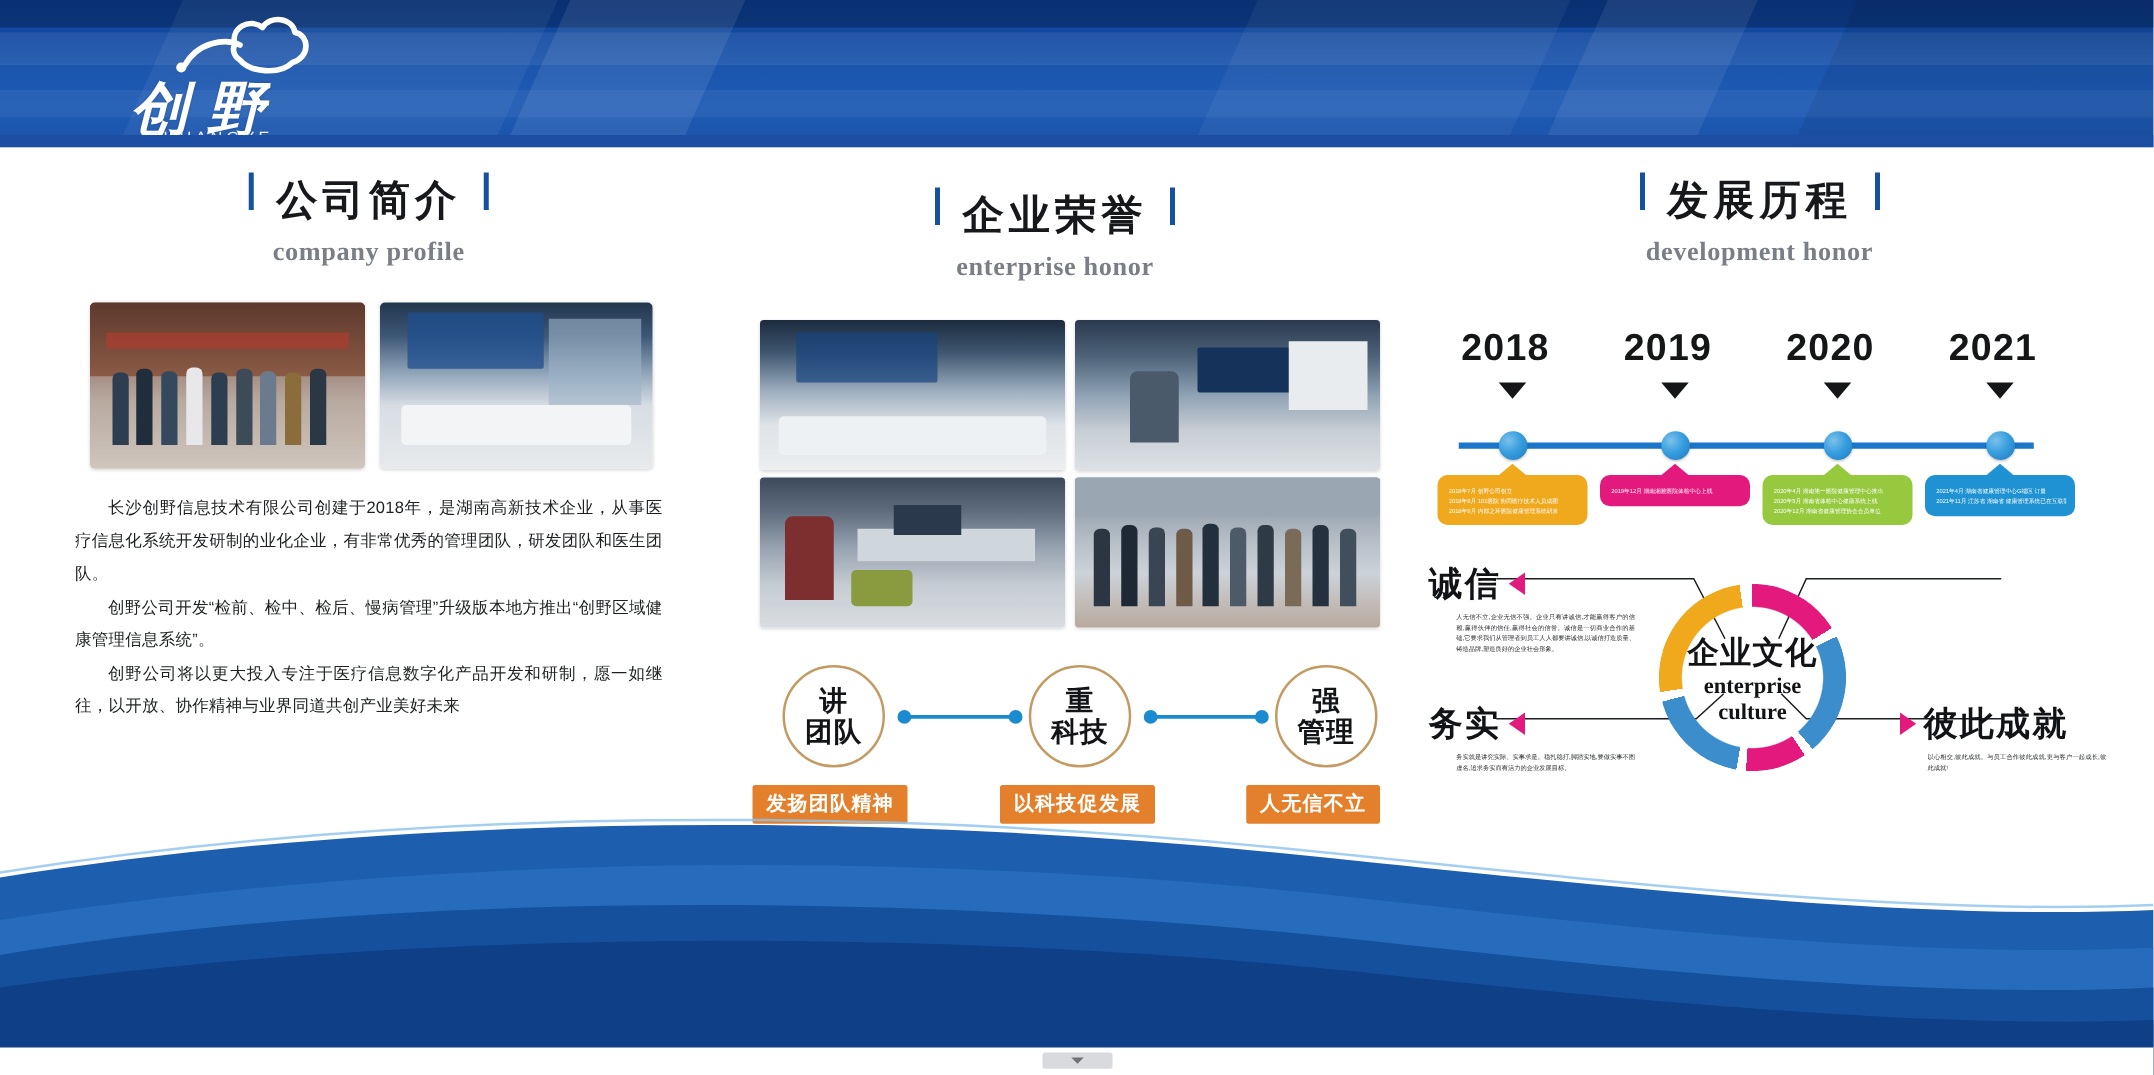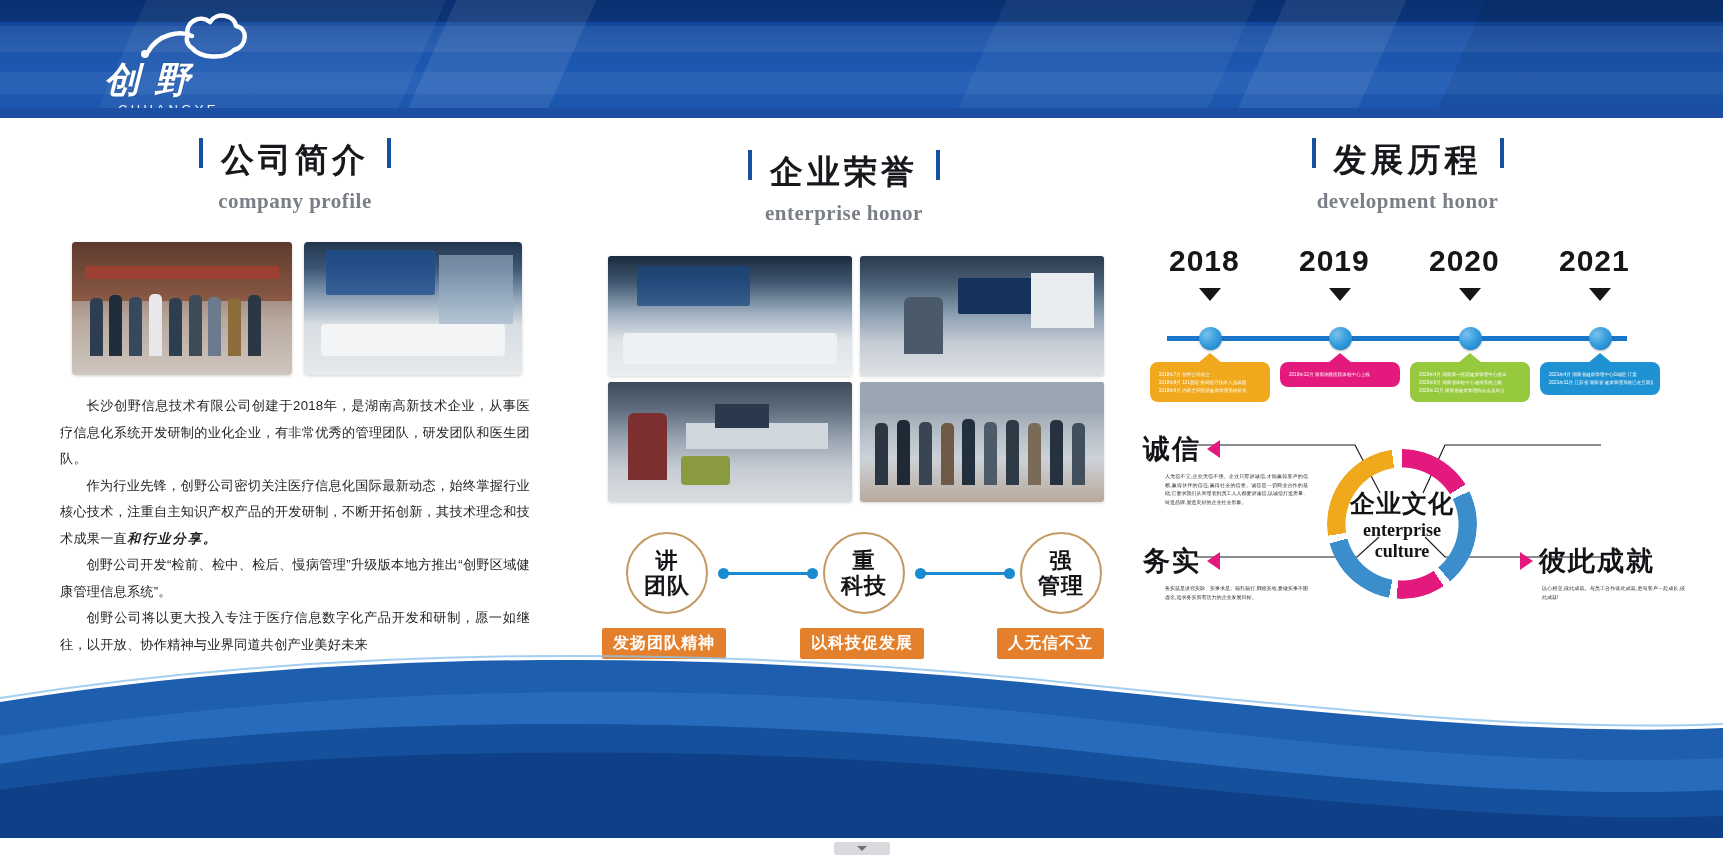--- a/index.html
+++ b/index.html
@@ -51,21 +51,21 @@
   
   .logo {
     position: absolute; left: 88px; top: 8px;
     width: 200px; height: 108px;
     color: #ffffff;
   }
   .logo svg { display:block; }
   .logo-cn {
     position: absolute; left: 16px; top: 48px;
     font-family: Liberation Mono, monospace;
-    font-size: 36px; font-weight: 700; letter-spacing: 14px;
+    font-size: 47px; font-weight: 700; letter-spacing: 14px;
     color: #fff; font-style: italic;
     text-shadow: 0 0 2px rgba(0,0,0,0.2);
   }
   .logo-en {
     position: absolute; left: 30px; top: 94px;
     font-size: 13px; letter-spacing: 3.4px; color: #eaf2ff; font-weight: 400;
   }
 
   .banner-title {
     position: absolute; left: 0; top: 26px; width: 1723px;
@@ -173,21 +173,21 @@
     font-size: 16px; font-weight: 700; letter-spacing: 1px;
     padding: 5px 11px; border-radius: 2px; white-space: nowrap;
     box-shadow: 0 0 0 2px #fff;
   }
   .tg1 { left: -6px; }
   .tg2 { left: 192px; }
   .tg3 { left: 389px; }
 
   
   .col3 { position: absolute; left: 1135px; top: 20px; width: 545px; }
-  .timeline { position: relative; margin-top: 30px; height: 175px; width: 520px; }
+  .timeline { position: relative; margin-top: 48px; height: 175px; width: 520px; }
   .tl-line {
     position: absolute; left: 32px; top: 92px; width: 460px; height: 5px;
     background: #1a76c9;
   }
   .tl-node {
     position: absolute; top: 83px; width: 23px; height: 23px; border-radius: 50%;
     background: radial-gradient(circle at 34% 32%, #7dc1ec 0%, #389fdf 45%, #1d78bf 100%);
     box-shadow: 0 1px 2px rgba(0,0,0,0.25);
   }
   .tl-year {
@@ -362,21 +362,20 @@
           <div class="ph-overlay">
             <div style="position:absolute;left:10%;top:6%;width:50%;height:34%;background:#1d4d8f;opacity:.75;border-radius:2px;"></div>
             <div style="position:absolute;left:8%;top:62%;width:84%;height:24%;background:#f2f4f6;border-radius:4px;"></div>
             <div style="position:absolute;left:62%;top:10%;width:34%;height:52%;background:#9fb4c8;opacity:.6;"></div>
           </div>
         </div>
       </div>
 
       <div class="c1-text">
         <p>长沙创野信息技术有限公司创建于2018年，是湖南高新技术企业，从事医疗信息化系统开发研制的业化企业，有非常优秀的管理团队，研发团队和医生团队。</p>
-        <p><span>作为行业先锋，创野公司密切关注医疗信息化国际最新动态，始终掌握行业核心技术，注重自主知识产权产品的开发研制，不断开拓创新，其技术理念和技术成果一直</span><span class="handwrite">和行业分享。</span></p>
         <p>创野公司开发“检前、检中、检后、慢病管理”升级版本地方推出“创野区域健康管理信息系统”。</p>
         <p>创野公司将以更大投入专注于医疗信息数字化产品开发和研制，愿一如继往，以开放、协作精神与业界同道共创产业美好未来</p>
       </div>
     </div>
 
     <div class="col2">
       <div class="sec-head">
         <div class="sec-cn">
           <span class="sec-bar"></span>
           <span>企业荣誉</span>

